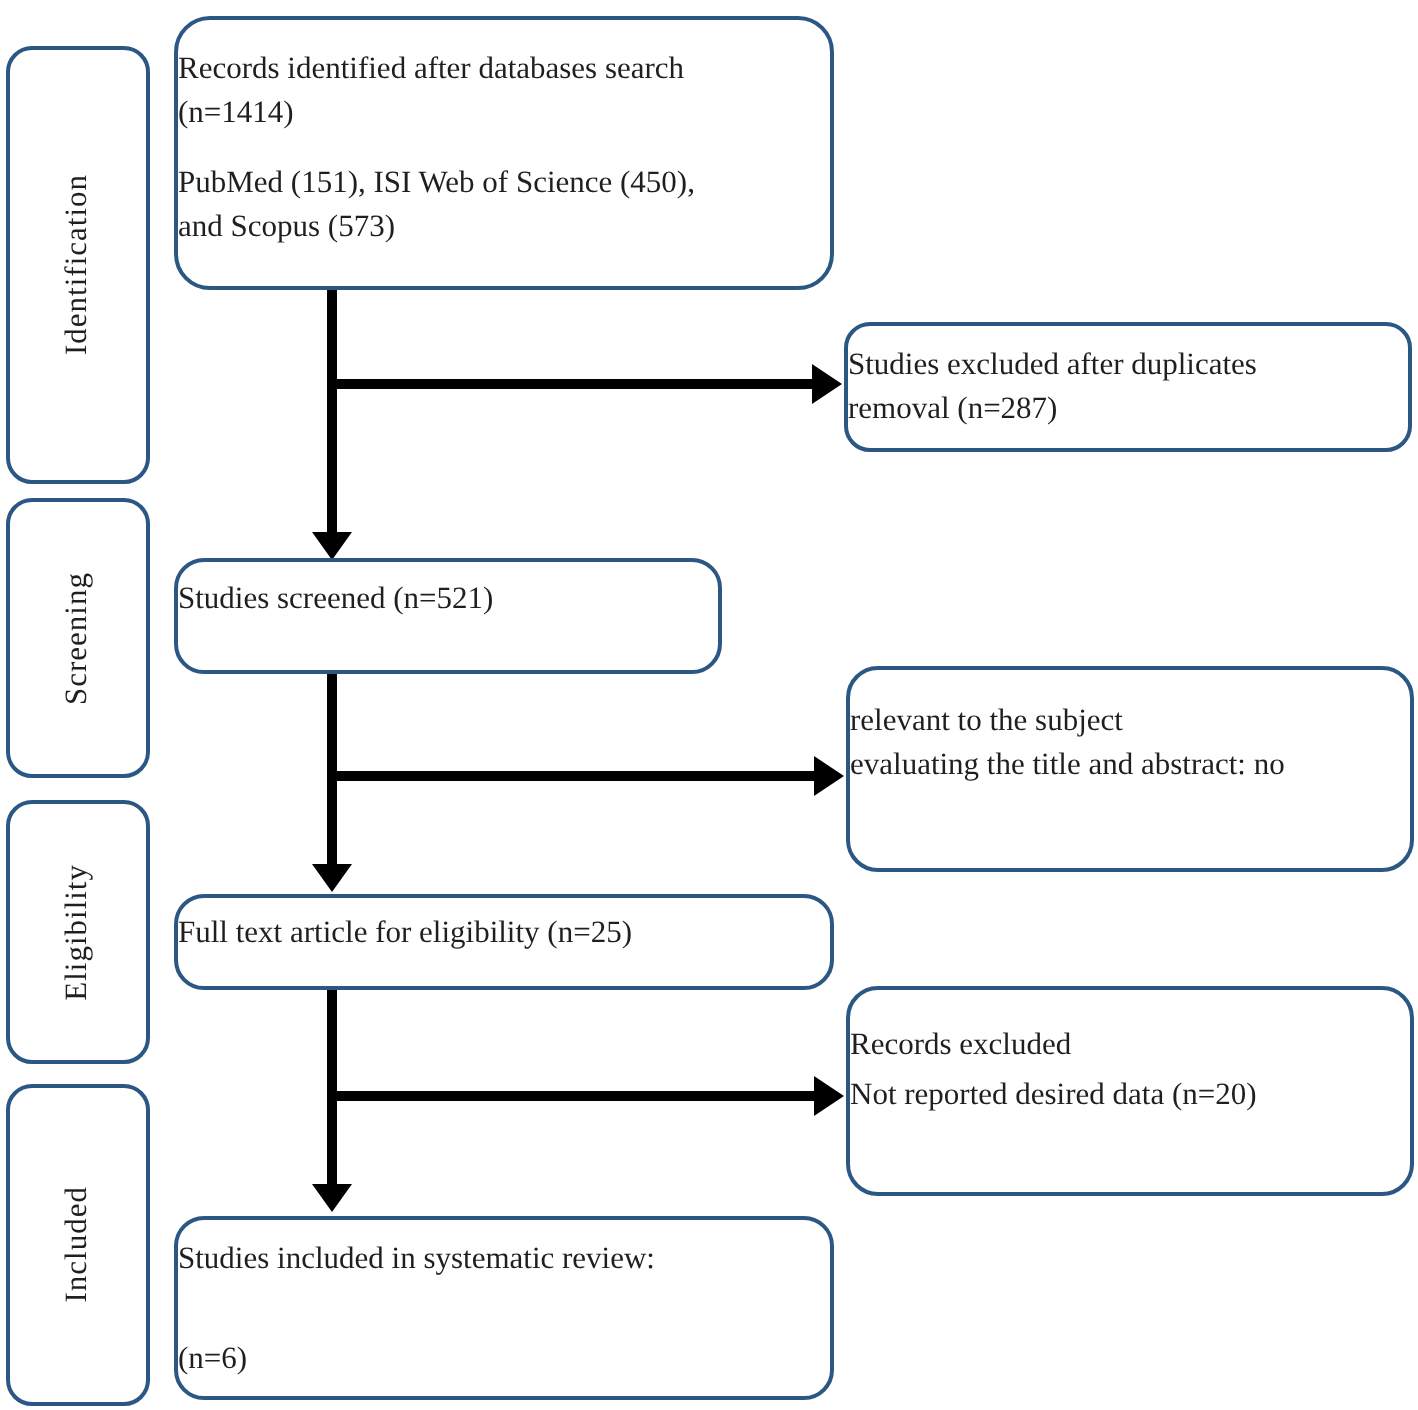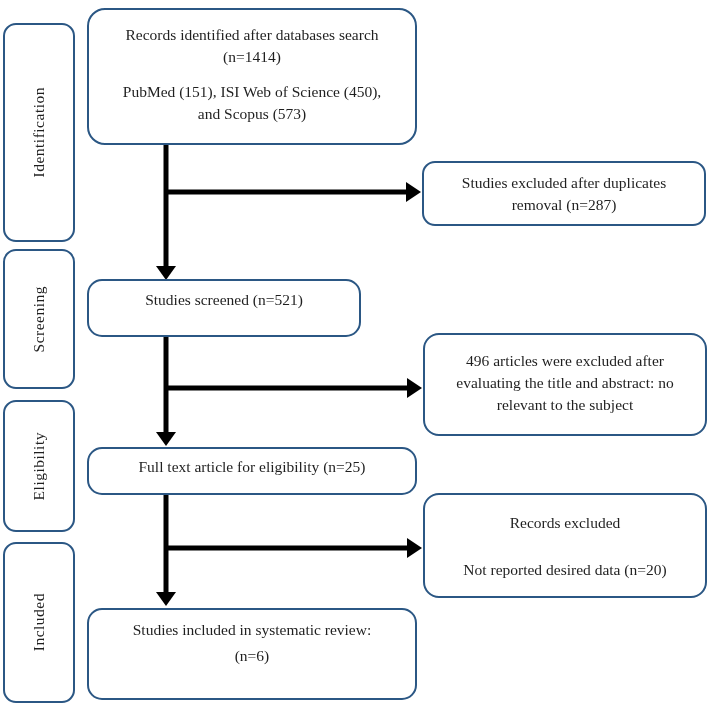--- a/index.html
+++ b/index.html
@@ -3,21 +3,21 @@
 <meta charset="utf-8">
 <style>
   html,body{margin:0;padding:0;background:#fff;}
   #canvas{
     position:relative;width:709px;height:705px;background:#fff;overflow:hidden;
     font-family:"Liberation Serif","DejaVu Serif",serif;color:#1f1f1f;
   }
   .box{
     position:absolute;box-sizing:border-box;background:#fff;
     border:2px solid var(--border,#2b5784);border-radius:15px;
-    text-align:center;font-size:15.5px;line-height:22px;
+    text-align:left;font-size:15.5px;line-height:22px;
   }
   .stage{
     display:flex;align-items:center;justify-content:center;
     left:3px;width:72px;border-radius:13px;
   }
   .stage .vtext{
     writing-mode:vertical-rl;transform:rotate(180deg);
     font-size:15.5px;letter-spacing:0.5px;white-space:nowrap;
   }
   .gap-after{margin-bottom:13px;}
@@ -85,33 +85,32 @@
 
   <div class="box" style="left:87px;top:279px;width:274px;height:58px;padding-top:8px">
     <div class="line">Studies screened (n=521)</div>
   </div>
 
   <div class="box" style="left:87px;top:447px;width:330px;height:48px;padding-top:7px">
     <div class="line">Full text article for eligibility (n=25)</div>
   </div>
 
   <div class="box" style="left:87px;top:608px;width:330px;height:92px;padding-top:9px">
-    <div class="line" style="margin-bottom:4px">Studies included in systematic review:</div>
+    <div class="line" style="margin-bottom:28px">Studies included in systematic review:</div>
     <div class="line">(n=6)</div>
   </div>
 
   <div class="box" style="left:422px;top:161px;width:284px;height:65px;padding-top:9px;border-radius:13px">
     <div class="line">Studies excluded after duplicates</div>
     <div class="line">removal (n=287)</div>
   </div>
 
   <div class="box" style="left:423px;top:333px;width:284px;height:103px;padding-top:15px;border-radius:16px">
-    <div class="line">496 articles were excluded after</div>
+    <div class="line">relevant to the subject</div>
     <div class="line">evaluating the title and abstract: no</div>
-    <div class="line">relevant to the subject</div>
   </div>
 
   <div class="box" style="left:423px;top:493px;width:284px;height:105px;padding-top:17px;border-radius:16px">
-    <div class="line" style="margin-bottom:25px">Records excluded</div>
+    <div class="line" style="margin-bottom:3px">Records excluded</div>
     <div class="line">Not reported desired data (n=20)</div>
   </div>
 
 </div>
 
 </body></html>

